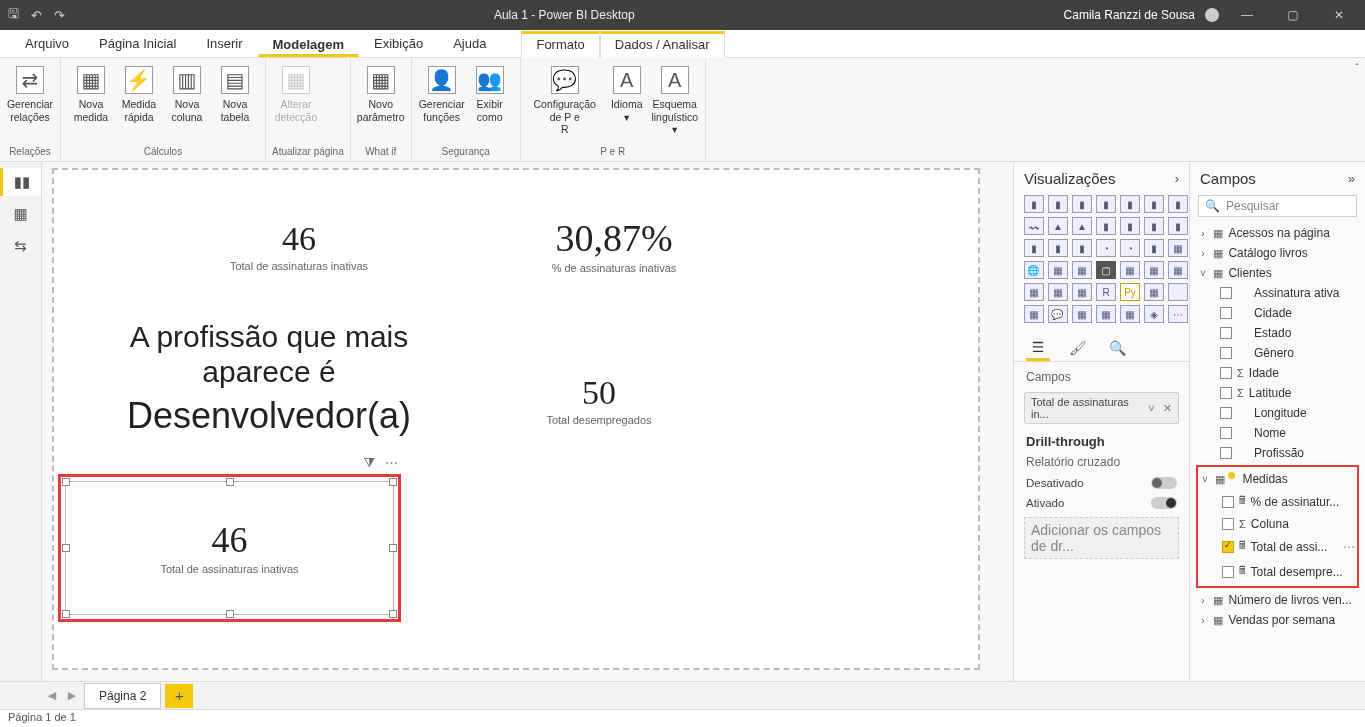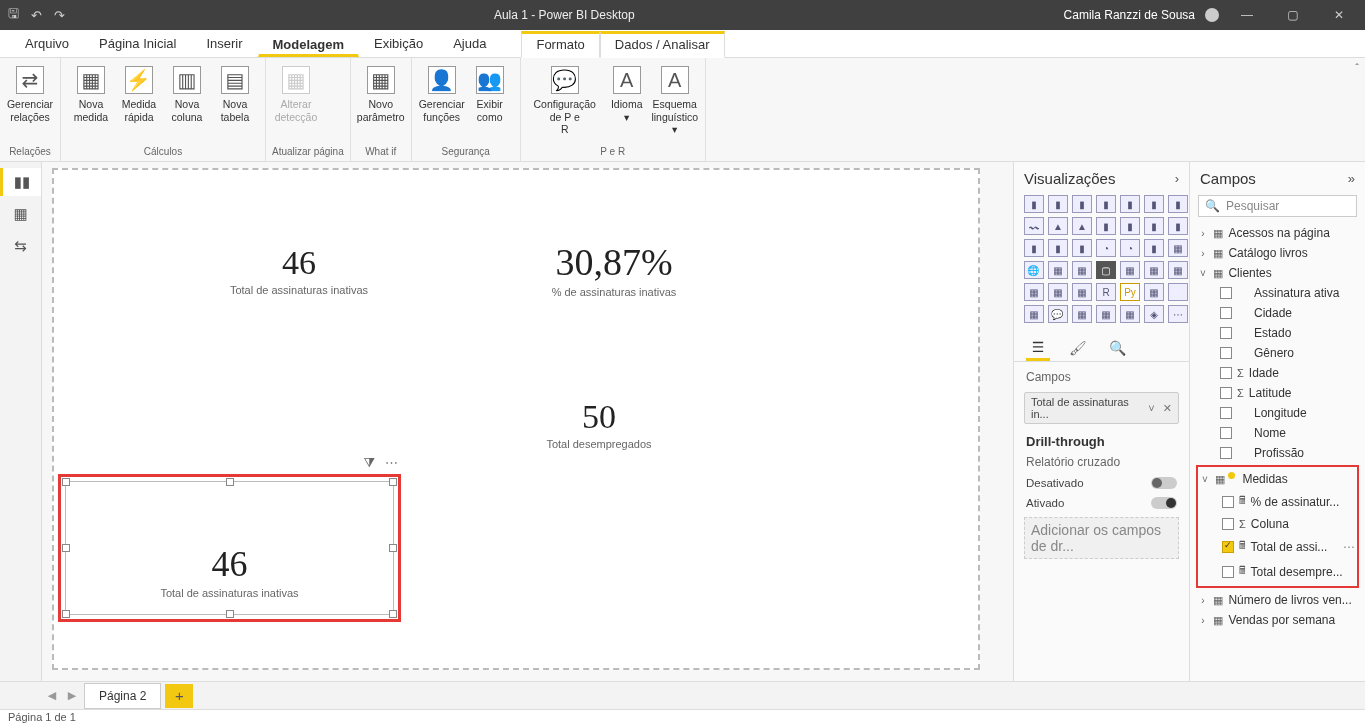--- a/index.html
+++ b/index.html
@@ -34,21 +34,21 @@
 
 
 .main { display: flex; height: calc(727px - 30px - 28px - 104px - 28px - 18px); }
 .leftrail { width: 42px; background: #f3f3f3; border-right: 1px solid #ddd; display: flex; flex-direction: column; padding-top: 6px; gap: 4px; align-items:center;}
 .leftrail .railbtn { width: 32px; height: 28px; display:flex; align-items:center; justify-content:center; font-size:15px; color:#555;}
 .leftrail .railbtn.active { border-left: 3px solid #f2c811; background:#fff; width:100%; }
 
 .canvas-wrap { flex: 1; background: #f7f7f7; padding: 6px 10px 0 10px; overflow:hidden; position:relative;}
 .canvas { width: 928px; height: 502px; background: #fff; border: 2px dashed #bbb; position: relative; }
 
-.card { position: absolute; text-align: center; margin-top: 24px; }
+.card { position: absolute; text-align: center; }
 .card .val { font-size: 34px; color: #222; font-family: 'Segoe UI Light','Segoe UI'; font-weight:300;}
 .card .lbl { font-size: 11px; color: #666; margin-top: 2px; }
 
 .bigtext { position:absolute; left:30px; top:150px; width:370px; text-align:center; color:#222; font-family:'Segoe UI Light','Segoe UI'; font-weight:300;}
 .bigtext .line1 { font-size:30px; line-height:1.15;}
 .bigtext .line2 { font-size:36px; margin-top:6px;}
 
 .selected-card { position:absolute; left:4px; top:304px; width:343px; height:148px; border:3px solid #e53935; }
 .selected-inner { position:absolute; inset:4px; border:1px solid #bbb;}
 .handle { position:absolute; width:8px; height:8px; background:#fff; border:1px solid #888; }
@@ -249,20 +249,24 @@
 
   <div class="canvas-wrap">
     <div class="canvas">
       <div class="card" style="left:120px; top:50px; width:250px;">
         <div class="val">46</div>
         <div class="lbl">Total de assinaturas inativas</div>
       </div>
       <div class="card" style="left:430px; top:46px; width:260px;">
         <div class="val" style="font-size:38px">30,87%</div>
         <div class="lbl">% de assinaturas inativas</div>
+      </div>
+      <div class="bigtext">
+        <div class="line1">A profissão que mais aparece é</div>
+        <div class="line2">Desenvolvedor(a)</div>
       </div>
       <div class="card" style="left:430px; top:204px; width:230px;">
         <div class="val">50</div>
         <div class="lbl">Total desempregados</div>
       </div>
 
       <div class="selected-card">
         <div class="visual-header">
           <span>⧩</span>
           <span>⋯</span>

